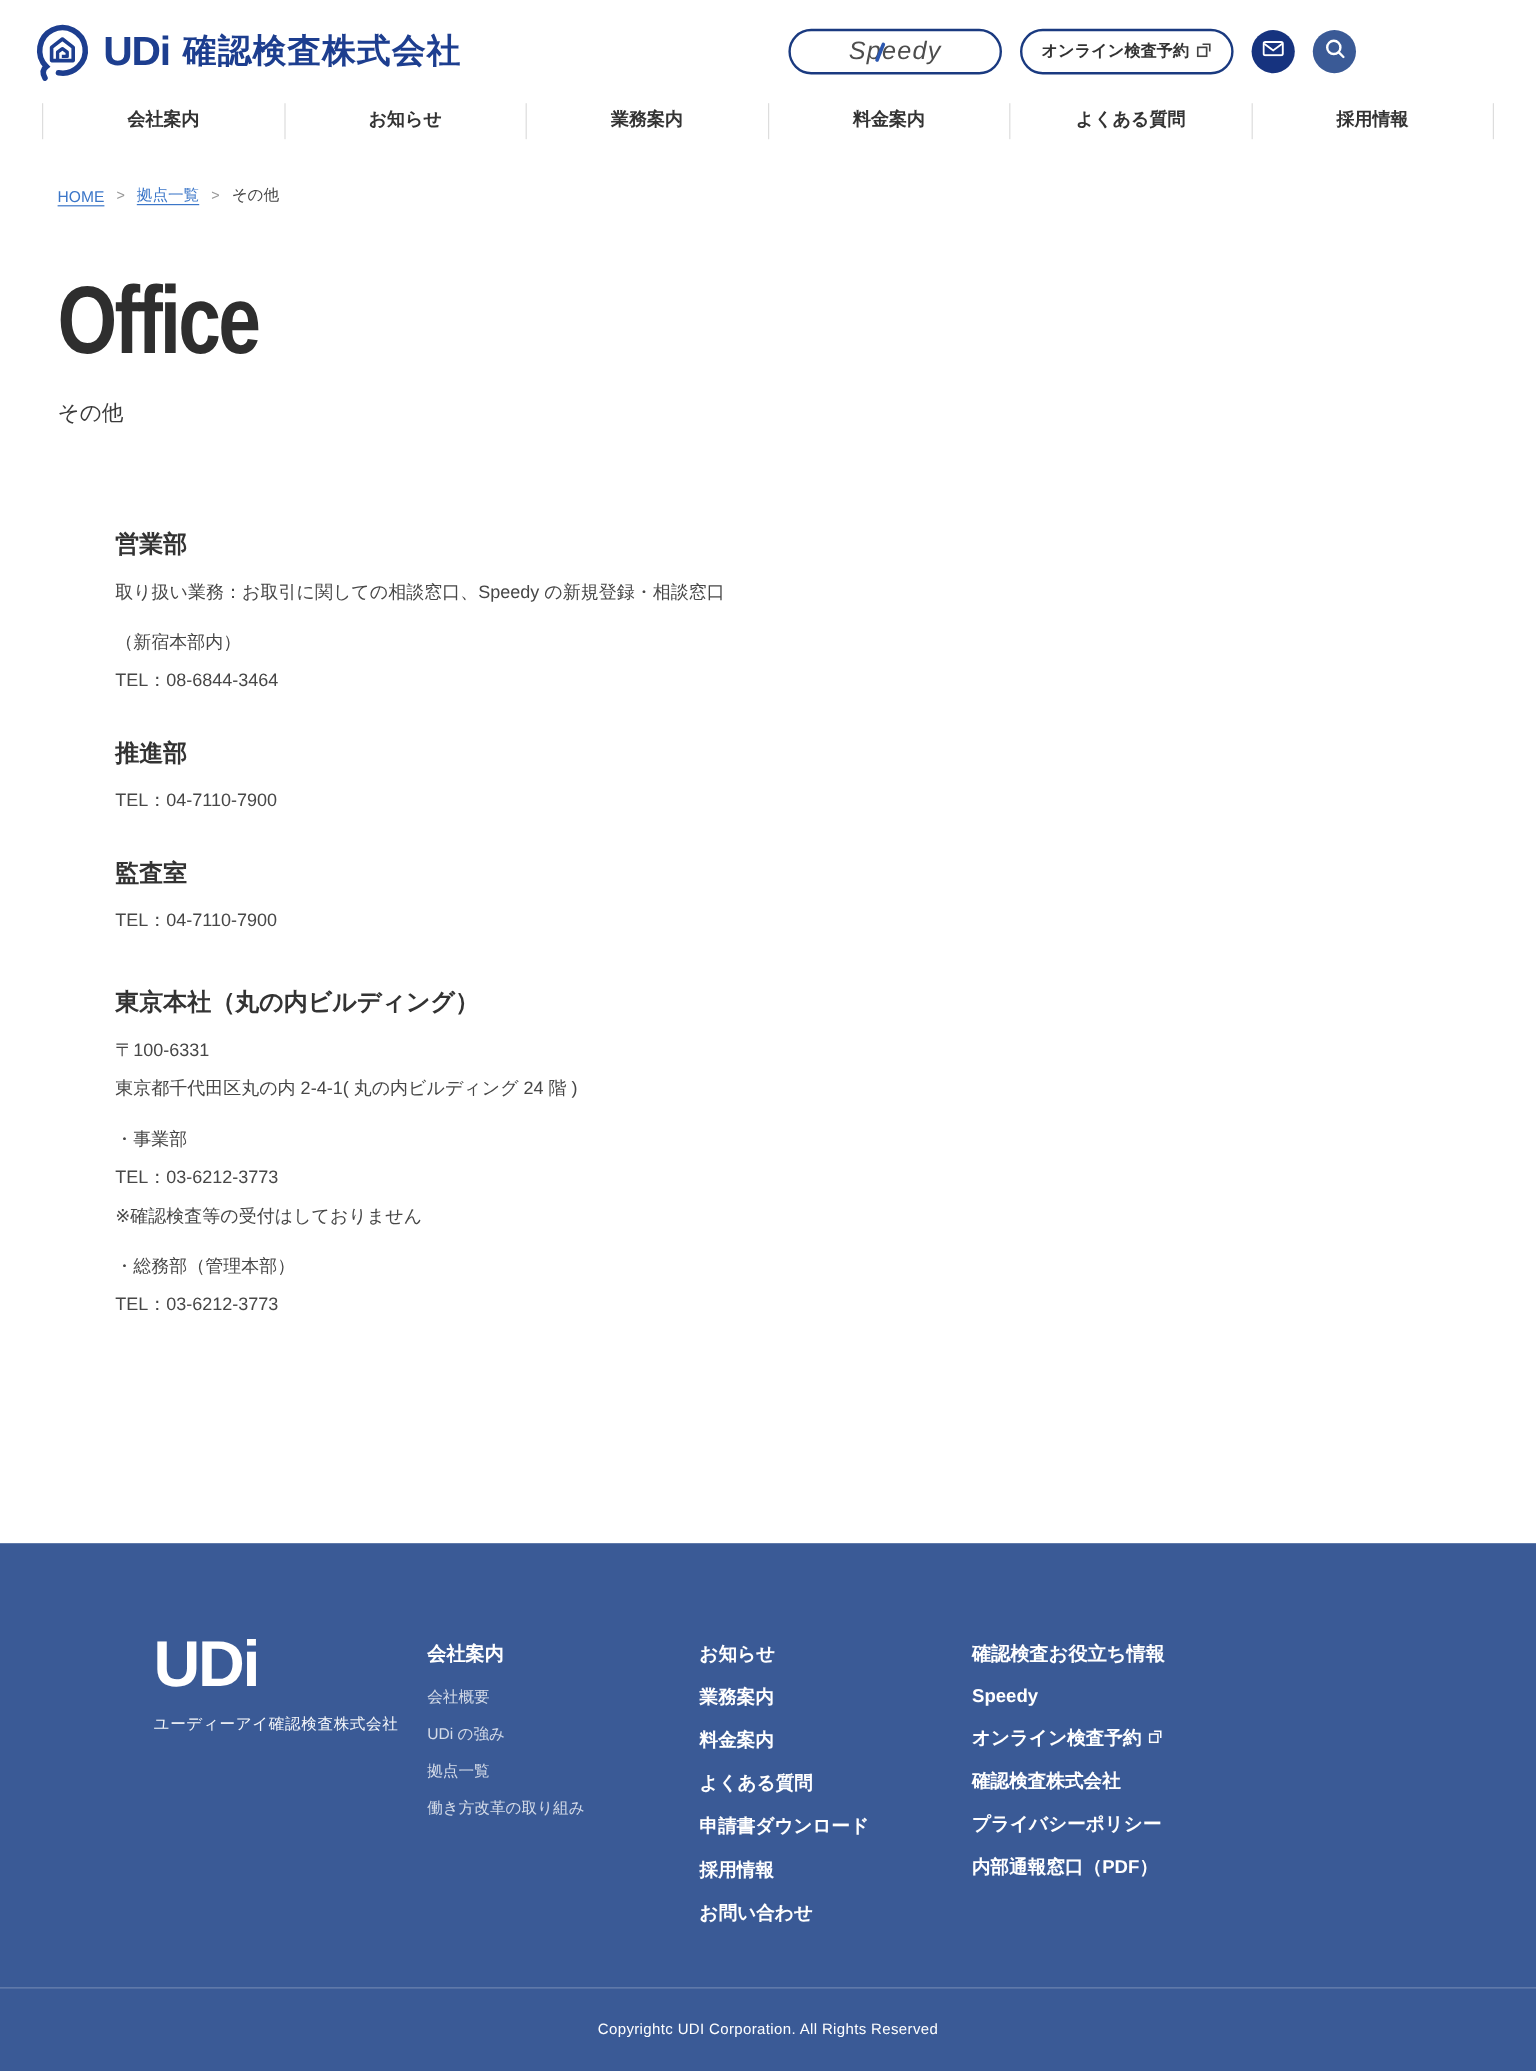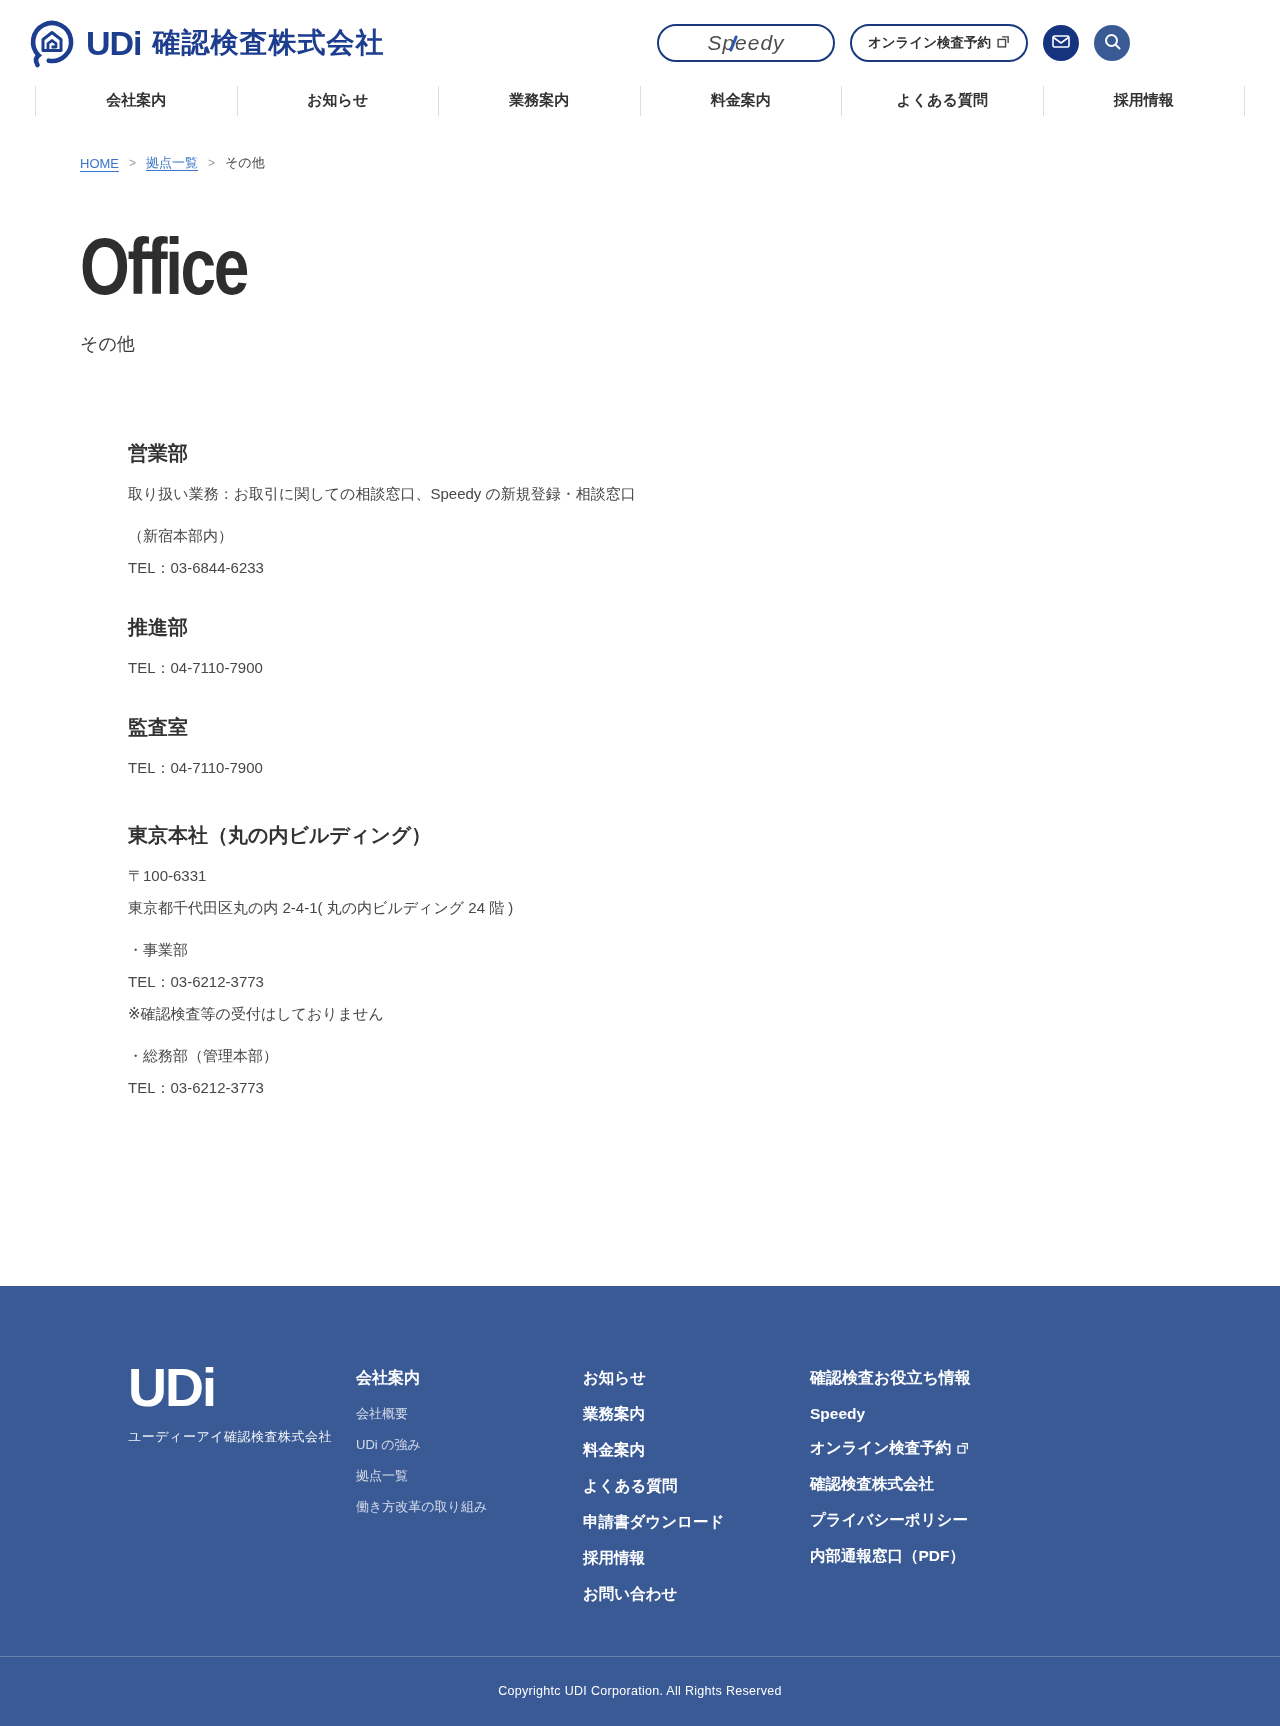--- a/index.html
+++ b/index.html
@@ -25,21 +25,21 @@
   .circle-btn.mail { background:#16337f; }
   .circle-btn.search { background:#3a5a96; }
 
   
   .nav { height:30px; margin:0 35px; display:flex; }
   .nav-item { flex:1; text-align:center; font-size:15px; font-weight:700; color:#333;
               line-height:28px; border-left:1px solid #ddd; }
   .nav-item:last-child { border-right:1px solid #ddd; }
 
   
-  .content { height:1170px; padding:38px 80px 0 80px; }
+  .content { height:1170px; padding:38px 80px 0 48px; }
   .breadcrumb { display:flex; align-items:center; gap:10px; font-size:13px; }
   .crumb-link { color:#3b76c8; text-decoration:underline; text-underline-offset:3px; }
   .crumb-sep { color:#999; font-size:12px; }
   .crumb-current { color:#444; }
   .page-title { margin-top:56px; font-size:80px; line-height:78px; font-weight:700; color:#2e2e2e;
                 letter-spacing:-3px; transform:scaleX(0.8); transform-origin:left; }
   .page-subtitle { margin-top:26px; font-size:18px; color:#3a3a3a; }
 
   .sections { margin:84px 0 0 48px; font-size:15px; color:#474747; }
   .section { margin-top:36px; }
@@ -136,21 +136,21 @@
 
   <h1 class="page-title">Office</h1>
   <div class="page-subtitle">その他</div>
 
   <div class="sections">
 
     <section class="section">
       <h2 class="sec-heading">営業部</h2>
       <p class="line"><span>取り扱い業務：</span><a class="inline-link">お取引に関しての相談窓口</a><span>、Speedy の新規登録・相談窓口</span></p>
       <p class="line gap">（新宿本部内）</p>
-      <p class="line">TEL：03-6844-6233</p>
+      <p class="line">TEL：08-6844-3464</p>
     </section>
 
     <section class="section">
       <h2 class="sec-heading">推進部</h2>
       <p class="line">TEL：04-7110-7900</p>
     </section>
 
     <section class="section">
       <h2 class="sec-heading">監査室</h2>
       <p class="line">TEL：04-7110-7900</p>

